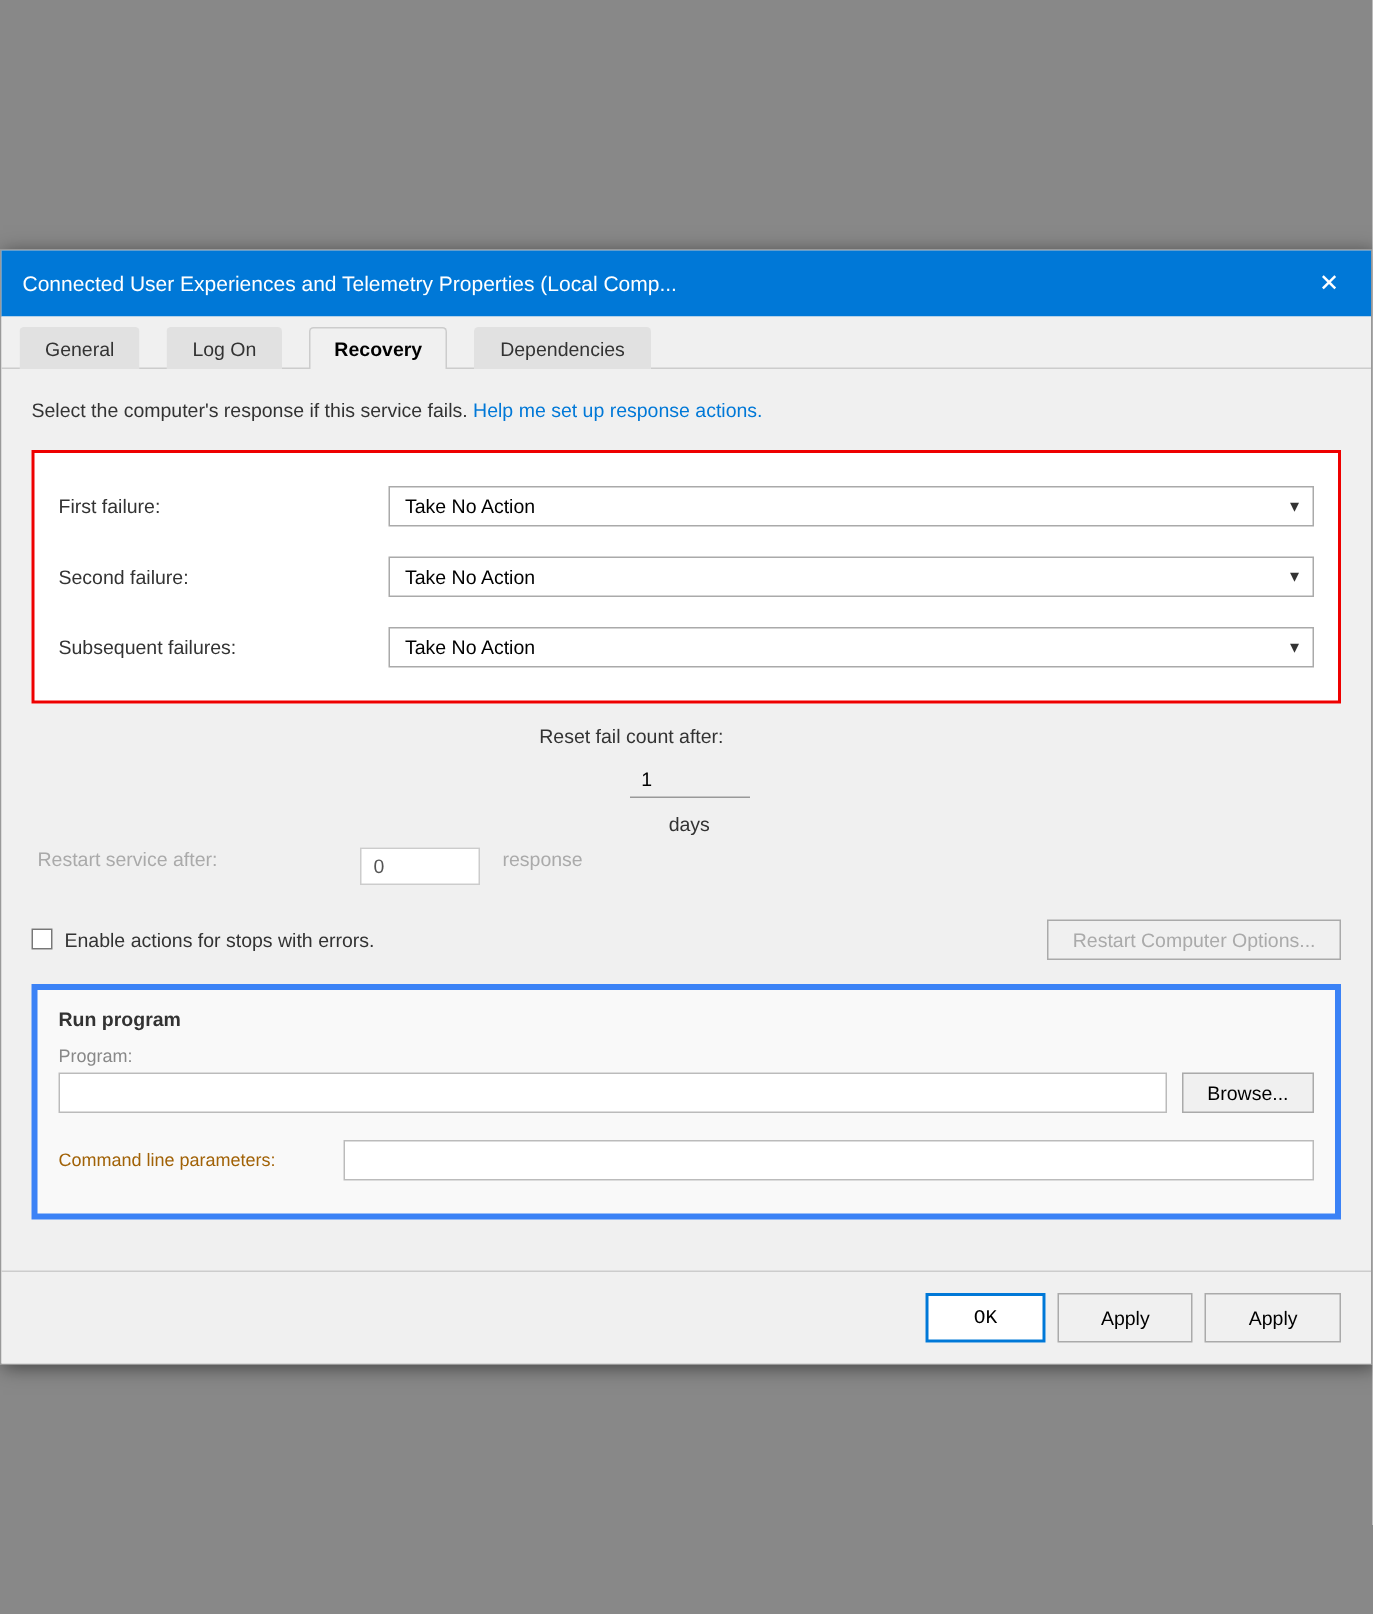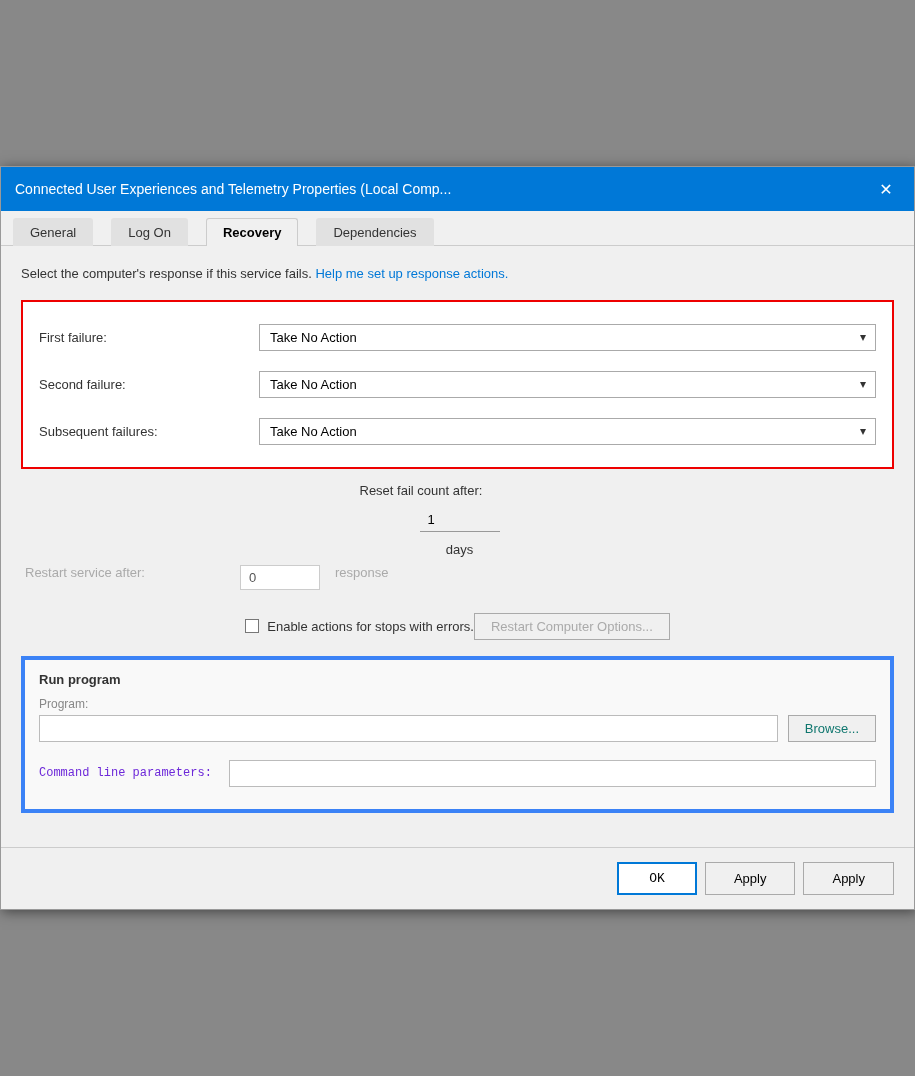--- a/index.html
+++ b/index.html
@@ -213,21 +213,21 @@
     }
 
     .restart-unit {
       font-size: 13px;
       color: #aaa;
     }
 
     .enable-actions-row {
       display: flex;
       align-items: center;
-      justify-content: center;
+      justify-content: space-between;
       margin-bottom: 16px;
       margin-top: 23px;
     }
 
     .enable-actions-left {
       display: flex;
       align-items: center;
       gap: 8px;
     }
 
@@ -288,36 +288,35 @@
       border: 1px solid #bbb;
       background: white;
     }
 
     .browse-btn {
       padding: 5px 16px;
       font-size: 13px;
       background: #f0f0f0;
       border: 1px solid #aaa;
       cursor: pointer;
-      color: #0f766e;
+      color: #000000;
     }
 
     .cmdline-row {
       display: flex;
       align-items: center;
       gap: 10px;
       margin-bottom: 10px;
     }
 
     .cmdline-label {
       font-size: 12px;
-      color: #6d28d9;
+      color: #a16207;
       width: 180px;
       flex-shrink: 0;
-      font-family: Liberation Mono, monospace;
     }
 
     .cmdline-input {
       flex: 1;
       padding: 5px 8px;
       font-size: 13px;
       border: 1px solid #bbb;
       background: white;
     }
 

